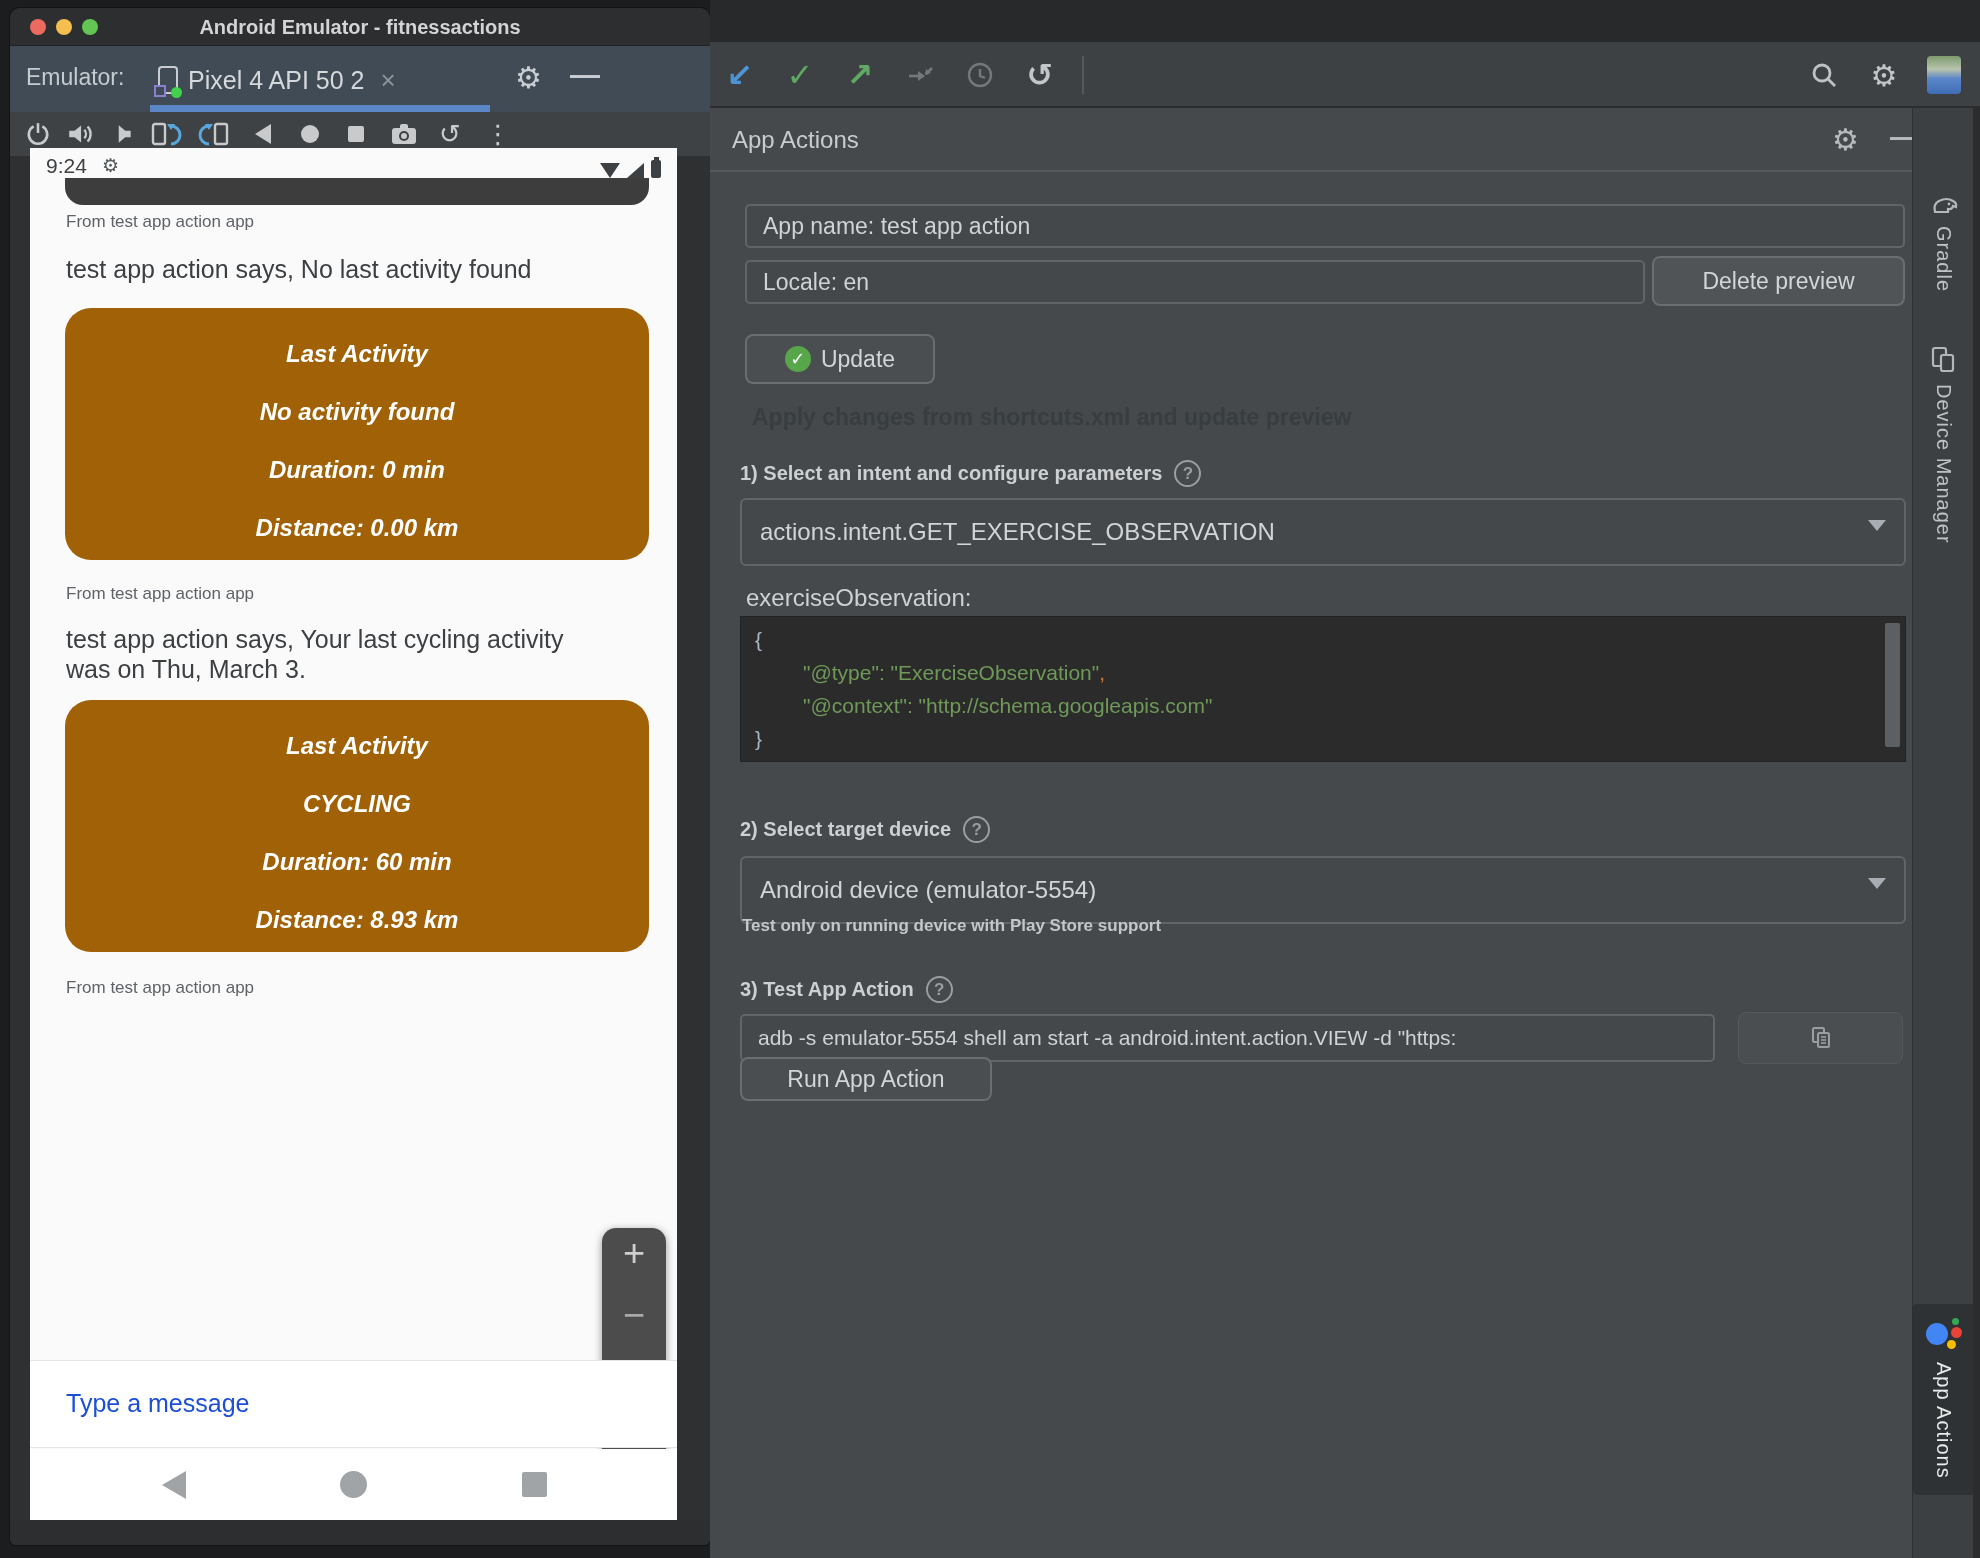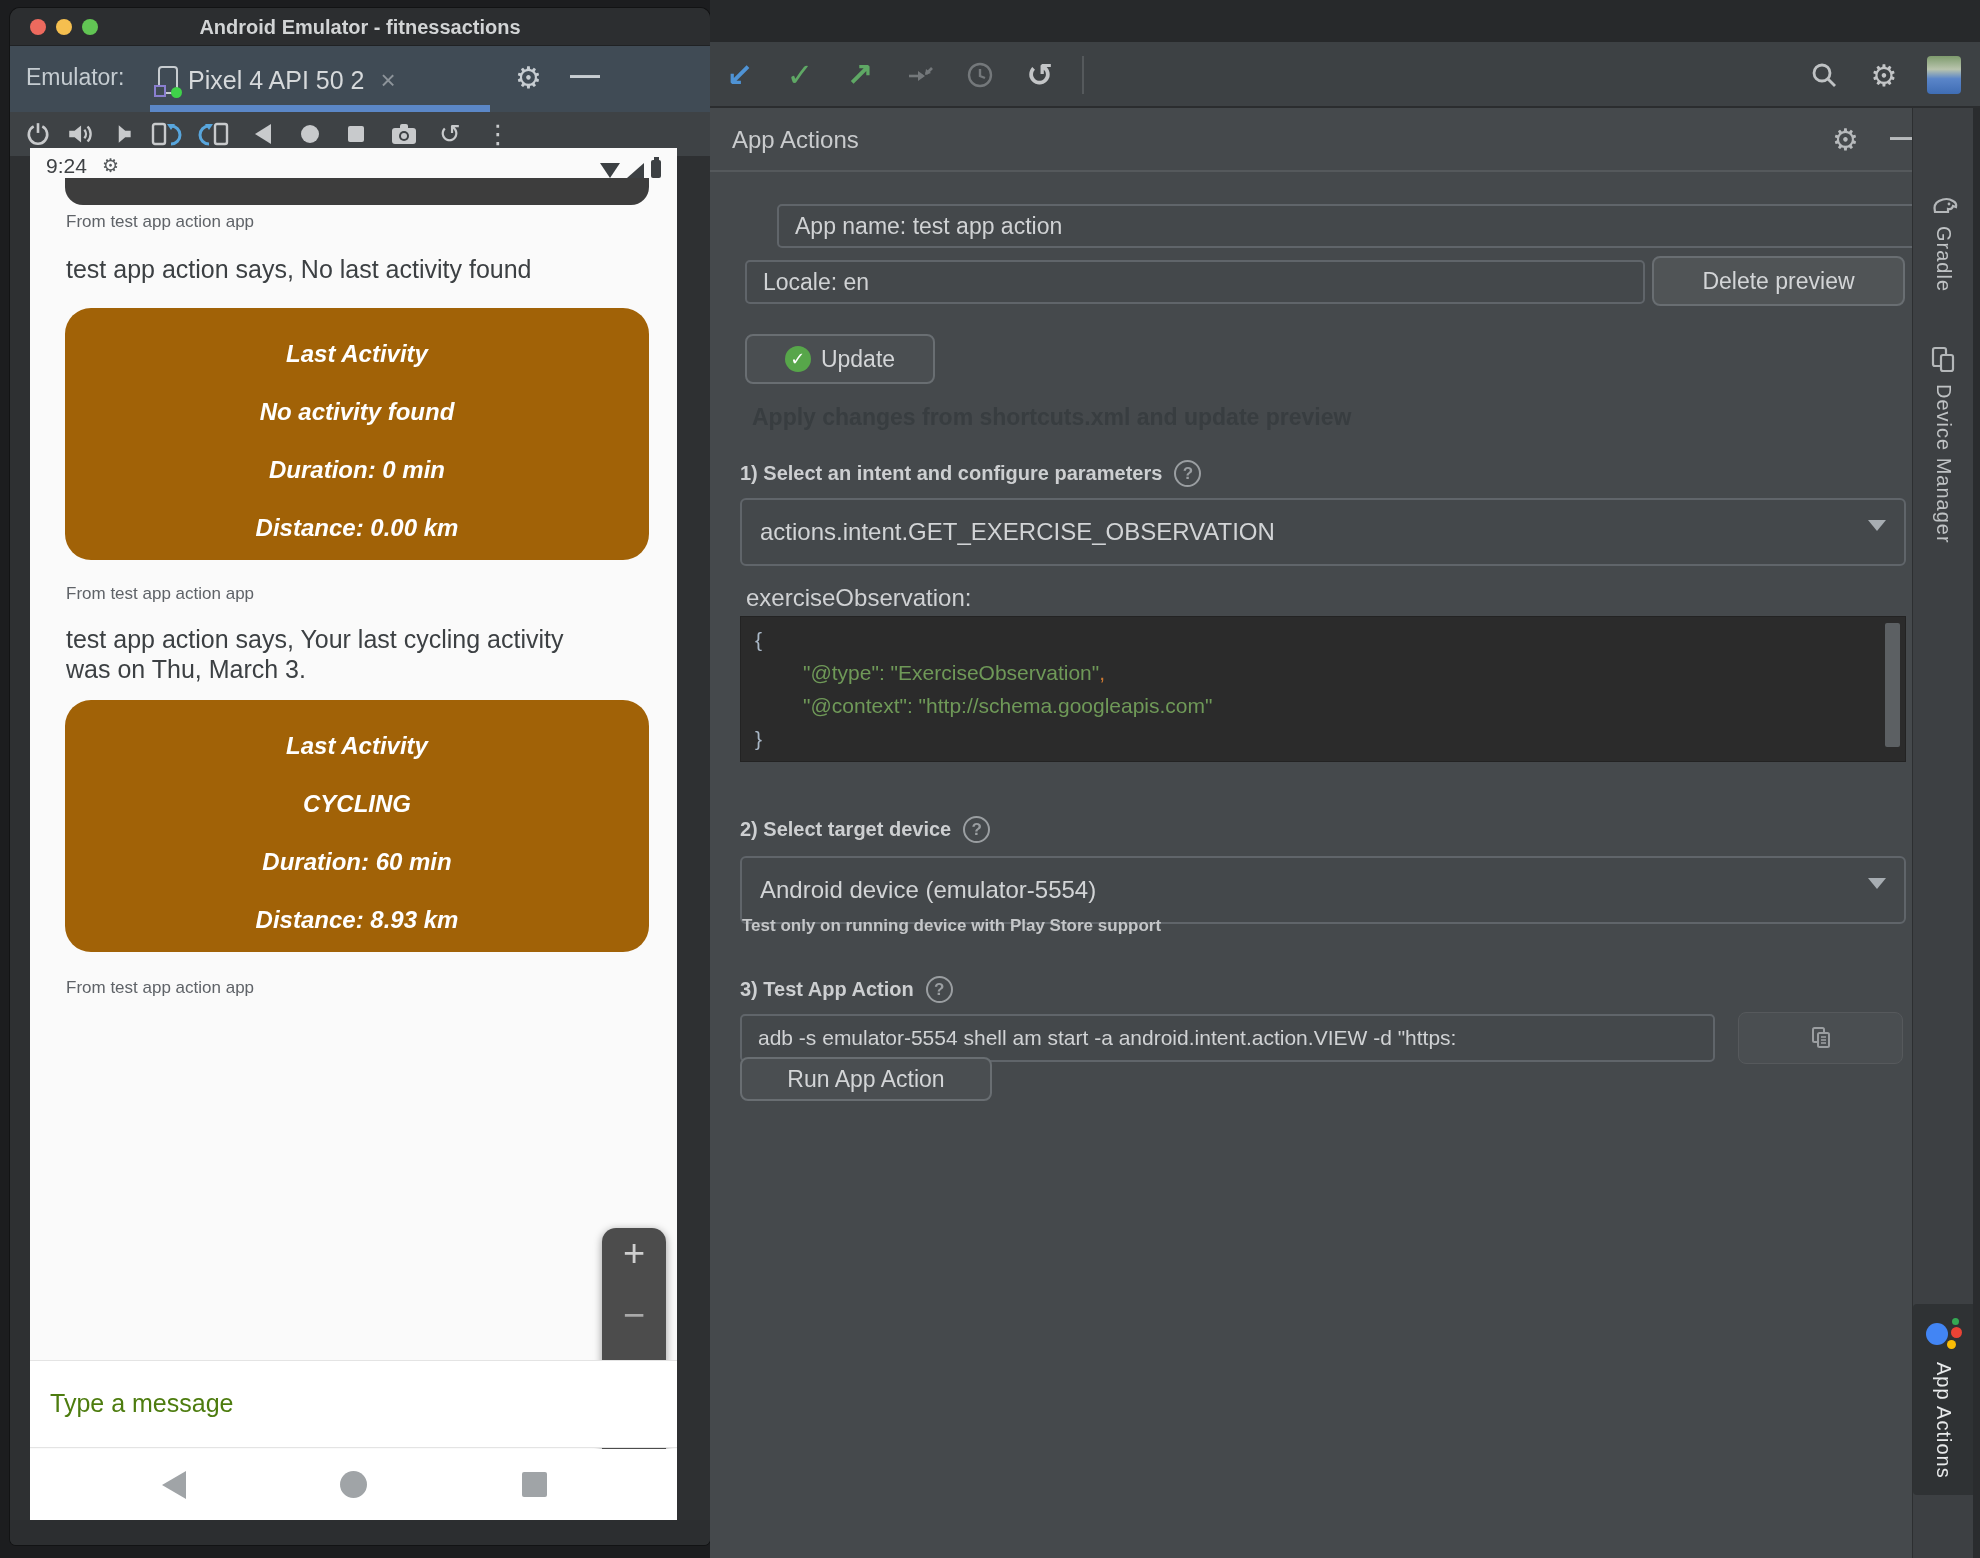--- a/index.html
+++ b/index.html
@@ -43,21 +43,21 @@
   .card{position:absolute;left:35px;right:28px;height:252px;background:#a16207;border-radius:26px;color:#fff;text-align:center;font-weight:bold;font-style:italic;font-size:24px;}
   .card div{margin-top:30px;}
   .card div:first-child{margin-top:32px;}
   .zoompanel{position:absolute;left:572px;top:1080px;width:64px;height:256px;background:#3a3a3ae8;border-radius:14px;box-shadow:0 2px 8px rgba(0,0,0,.4);}
   .zp{position:absolute;left:0;width:100%;text-align:center;color:#cfcfcf;}
   .zp.plus{top:4px;font-size:38px;}
   .zp.minus{top:66px;font-size:38px;color:#a9a9a9;}
   .zp.ratio{top:138px;font-size:21px;font-weight:bold;}
   .zp.fit{top:190px;}
   .inputrow{position:absolute;left:0;top:1212px;width:100%;height:88px;background:#fff;border-top:1px solid #e4e4e4;border-bottom:1px solid #e4e4e4;}
-  .placeholder{position:absolute;left:20px;top:28px;font-size:25px;color:#4d7c0f;}
+  .placeholder{position:absolute;left:36px;top:28px;font-size:25px;color:#1d4ed8;}
   .navbar{position:absolute;left:0;top:1301px;width:100%;height:71px;background:#fff;}
   .nav-back{position:absolute;left:132px;top:22px;width:0;height:0;border-top:14px solid transparent;border-bottom:14px solid transparent;border-right:24px solid #a0a4a7;}
   .nav-home{position:absolute;left:310px;top:22px;width:27px;height:27px;border-radius:50%;background:#a0a4a7;}
   .nav-sq{position:absolute;left:492px;top:23px;width:25px;height:25px;background:#a0a4a7;border-radius:2px;}
   .emu-bottom{position:absolute;left:0;top:1512px;width:100%;height:25px;background:#2c2e30;border-radius:0 0 6px 6px;}
 
   
   .studio{position:absolute;left:710px;top:0;width:1270px;height:1558px;background:#45494c;}
   .topstrip{position:absolute;left:0;top:0;width:100%;height:42px;background:#27292b;}
   .stoolbar{position:absolute;left:0;top:42px;width:100%;height:66px;background:#3d4144;border-bottom:2px solid #2b2d2f;}
@@ -68,21 +68,21 @@
   .glyph-light{color:#c3c5c7;font-size:32px;font-weight:bold;}
   .avatar{width:34px;height:38px;border-radius:4px;background:linear-gradient(180deg,#7e9b6d 0%,#b9c4ad 35%,#5a85c9 60%,#3f6db4 100%);}
 
   .panel{position:absolute;left:0;top:108px;width:1202px;height:1450px;background:#45494c;}
   .phead{position:absolute;left:0;top:0;width:100%;height:64px;border-bottom:2px solid #55595c;}
   .ptitle{position:absolute;left:22px;top:18px;color:#c9cbcd;font-size:24px;}
   .phead-gear{position:absolute;left:1122px;top:14px;color:#b7babc;font-size:30px;}
   .phead-min{position:absolute;left:1180px;top:12px;color:#b7babc;font-size:30px;font-weight:bold;}
 
   .field{position:absolute;border:2px solid #60656a;border-radius:5px;color:#d0d2d4;font-size:23px;display:flex;align-items:center;padding:0 16px;background:#44484b;}
-  .f-appname{left:35px;top:96px;width:1160px;height:44px;margin-left:32px;}
+  .f-appname{left:35px;top:96px;width:1160px;height:44px;}
   .f-locale{left:35px;top:152px;width:900px;height:44px;}
   .btn{position:absolute;border:2px solid #696e72;border-radius:8px;color:#d3d5d7;font-size:23px;display:flex;align-items:center;justify-content:center;background:#505456;}
   .b-delete{left:942px;top:148px;width:253px;height:50px;}
   .b-update{left:35px;top:226px;width:190px;height:50px;background:#4a4e51;gap:10px;}
   .chk{width:26px;height:26px;border-radius:50%;background:#57a64a;color:#fff;font-size:18px;font-weight:bold;display:flex;align-items:center;justify-content:center;font-style:normal;}
   .hint{position:absolute;left:42px;top:296px;font-size:23px;font-weight:bold;color:#383d40;}
   .sec{position:absolute;left:30px;color:#cdcfd1;font-size:20px;font-weight:bold;display:flex;align-items:center;gap:12px;}
   .help{width:27px;height:27px;border:2px solid #9a9ea1;border-radius:50%;color:#9a9ea1;font-size:17px;font-weight:bold;display:flex;align-items:center;justify-content:center;}
   .s1{top:352px;} .s2{top:708px;} .s3{top:868px;}
   .dd{position:absolute;left:30px;width:1166px;height:68px;border:2px solid #60656a;border-radius:6px;color:#d2d4d6;font-size:24px;display:flex;align-items:center;padding:0 18px;background:#44484b;}

